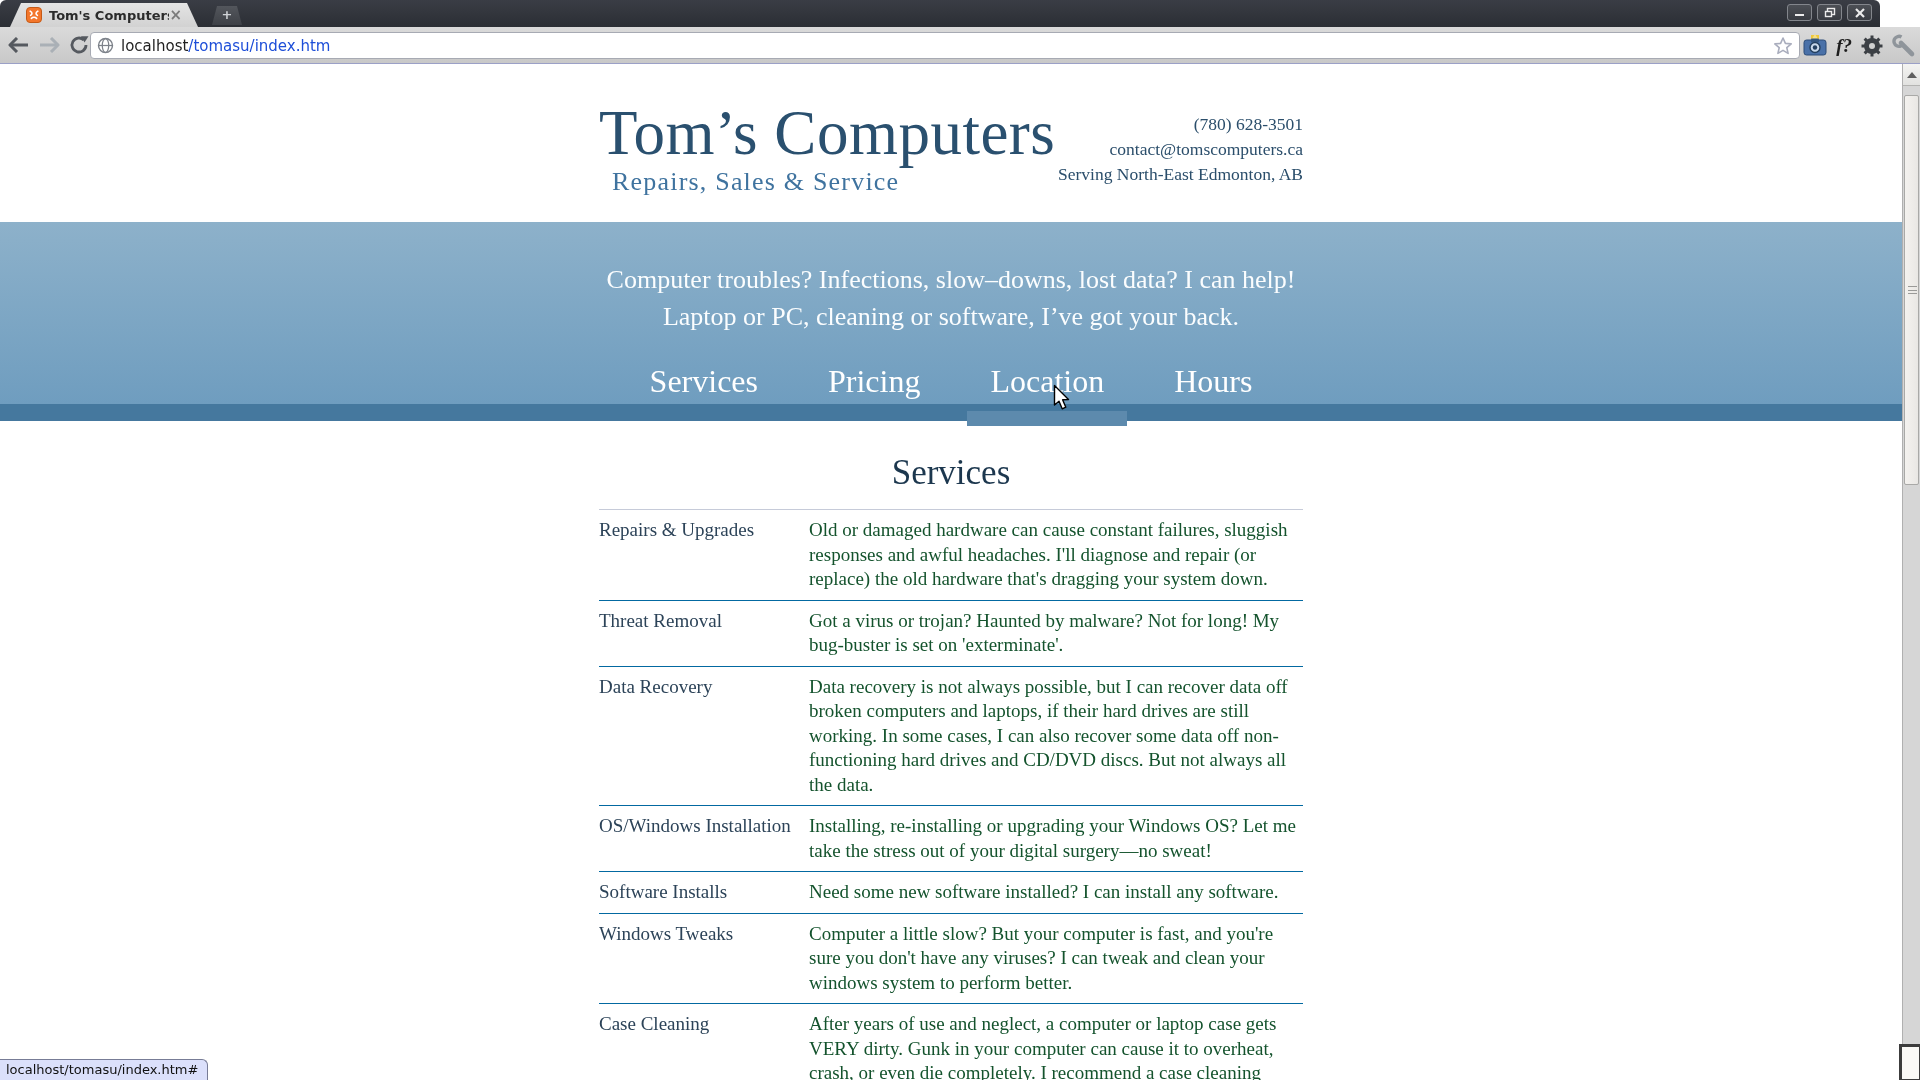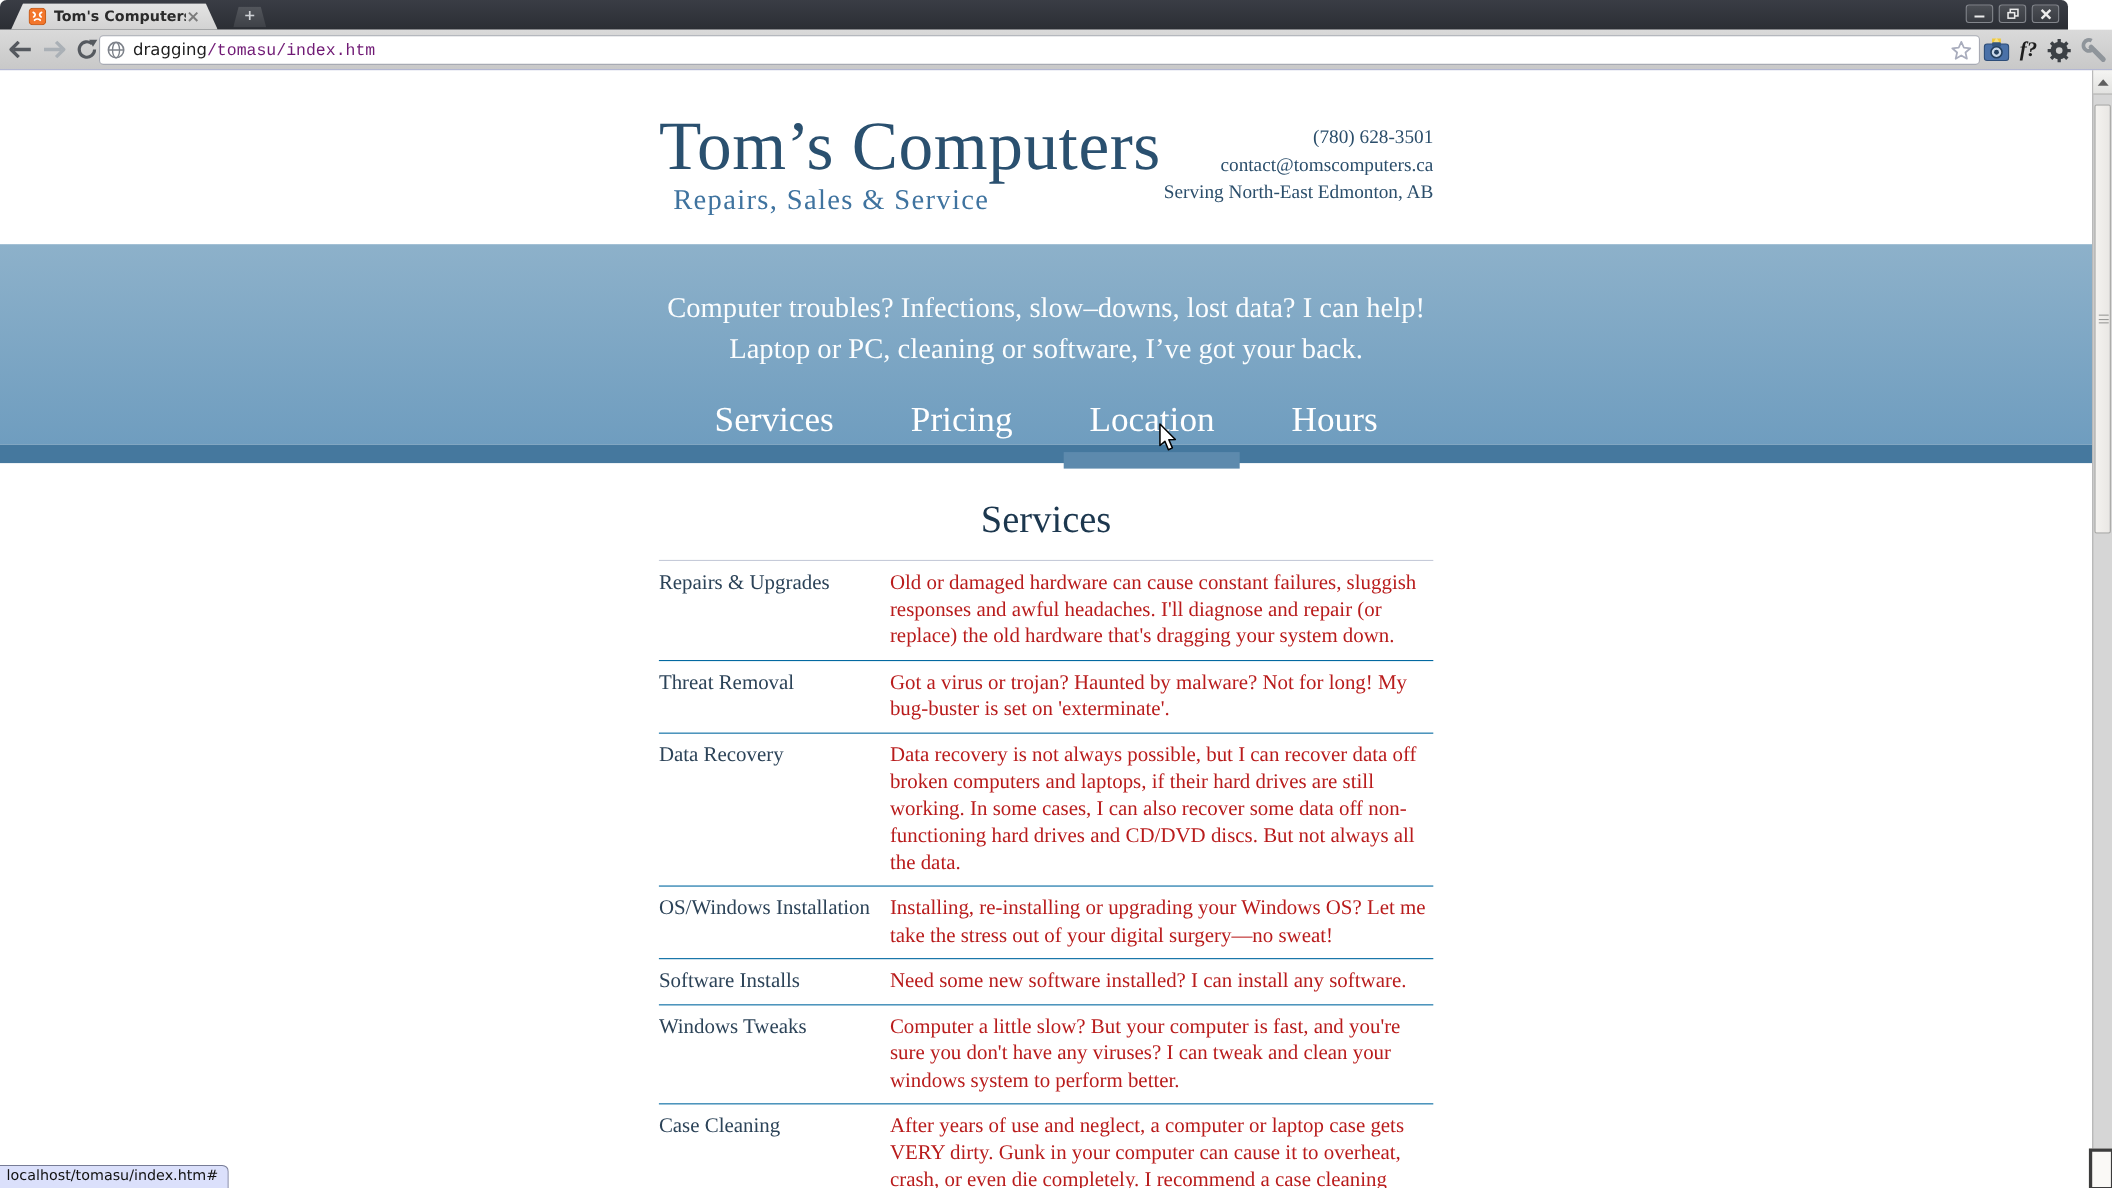--- a/index.html
+++ b/index.html
@@ -27,21 +27,21 @@
 
   .toolbar { position:absolute; top:27px; left:0; width:1920px; height:37px;
     background:linear-gradient(#dadada,#c8c8c8); border-bottom:1px solid #9ba0c7;
     display:flex; align-items:center; }
   .navbtn { width:30px; height:30px; display:flex; align-items:center; justify-content:center; }
   .omnibox { position:absolute; left:90px; top:5px; width:1710px; height:27px;
     background:#fff; border:1px solid #a7aab3; border-radius:4px;
     display:flex; align-items:center; padding:0 6px; }
   .omni-text { font-size:15px; margin-left:7px; flex:1; white-space:nowrap; overflow:hidden;}
   .omni-host { color:#1f1f1f; }
-  .omni-path { color:#701a75;font-family:Liberation Mono, monospace; }
+  .omni-path { color:#1d4ed8; }
   .ext-icons { position:absolute; right:2px; top:5px; height:27px; display:flex; align-items:center; gap:8px; }
 
   
   .page { position:absolute; top:64px; left:0; width:1902px; height:1016px; background:#fff; overflow:hidden; }
   .pagefont { font-family:"Liberation Serif", serif; }
   .container { width:704px; margin:0 auto; position:relative; }
 
   .site-header { height:158px;border-radius:22px; }
   .site-title { font-size:63px; line-height:62px; color:#2a506f; padding-top:38px; letter-spacing:0.5px; }
   .site-sub { font-size:26px; color:#3f739f; letter-spacing:1.2px; margin:3px 0 0 13px; }
@@ -55,21 +55,21 @@
   .mainnav { margin-top:26px; display:flex; justify-content:center; gap:70px; }
   .nav-item { position:relative; color:#fff; font-size:32px; line-height:40px; cursor:pointer; }
   .nav-item.active::after { content:""; position:absolute; left:50%; transform:translateX(-50%);
     top:50px; width:160px; height:15px; background:#5d8aad; z-index:2; }
   .band { width:100%; height:17px; background:#45789e; }
 
   .content h2 { text-align:center; font-weight:normal; font-size:35px; color:#1c374e; margin-top:32px; }
   .services-table { margin-top:16px; border-top:1px solid #c6cbd9; }
   .srow { display:flex; border-bottom:1px solid #0369a1; padding:8px 0; }
   .term { width:210px; flex:0 0 210px; font-size:19px; line-height:24.5px; color:#2c4358; }
-  .desc { flex:1; font-size:19px; line-height:24.5px; color:#b91c1c; }
+  .desc { flex:1; font-size:19px; line-height:24.5px; color:#14532d; }
 
   
   .scrollbar { position:absolute; top:64px; right:0; width:18px; height:1016px;
     background:#d6d6d6; border-left:1px solid #b0b0b0; }
   .sb-up { position:absolute; top:0; left:0; width:17px; height:22px;
     background:linear-gradient(#f4f4f2,#e2e2e0); border-bottom:1px solid #b4b4b2;
     display:flex; align-items:center; justify-content:center; }
   .sb-up .tri { width:0; height:0; border-left:5px solid transparent; border-right:5px solid transparent;
     border-bottom:6px solid #5f5f5f; }
   .sb-thumb { position:absolute; top:31px; left:1px; width:15px; height:390px;
@@ -142,21 +142,21 @@
       <path d="M17 10 a7 7 0 1 1 -2.2 -5.1" fill="none" stroke="#55595f" stroke-width="2.8"></path>
       <polygon points="12,1.2 19.5,1.2 15.5,7.5" fill="#55595f"></polygon>
     </svg>
   </div>
   <div class="omnibox">
     <svg width="17" height="17" viewBox="0 0 18 18">
       <circle cx="9" cy="9" r="7.4" fill="none" stroke="#7d828a" stroke-width="1.5"></circle>
       <ellipse cx="9" cy="9" rx="3.4" ry="7.4" fill="none" stroke="#7d828a" stroke-width="1.3"></ellipse>
       <line x1="1.8" y1="9" x2="16.2" y2="9" stroke="#7d828a" stroke-width="1.3"></line>
     </svg>
-    <span class="omni-text"><span class="omni-host">dragging</span><span class="omni-path">/tomasu/index.htm</span></span>
+    <span class="omni-text"><span class="omni-host">localhost</span><span class="omni-path">/tomasu/index.htm</span></span>
     <svg width="20" height="20" viewBox="0 0 20 20">
       <path d="M10 2 L12.4 7.4 L18.2 7.9 L13.8 11.7 L15.1 17.4 L10 14.4 L4.9 17.4 L6.2 11.7 L1.8 7.9 L7.6 7.4 Z" fill="none" stroke="#a9adbd" stroke-width="1.6" stroke-linejoin="round"></path>
     </svg>
   </div>
   <div class="ext-icons">
     <svg width="26" height="24" viewBox="0 0 26 24">
       <rect x="9" y="1" width="8" height="4" fill="#f0c93c"></rect>
       <polygon points="13,0 10,5 16,5" fill="#f5e08a"></polygon>
       <rect x="2" y="6" width="22" height="15" rx="2.5" fill="#4a71a8" stroke="#2d4d78"></rect>
       <rect x="9" y="4.5" width="8" height="4" rx="1" fill="#34567f"></rect>

